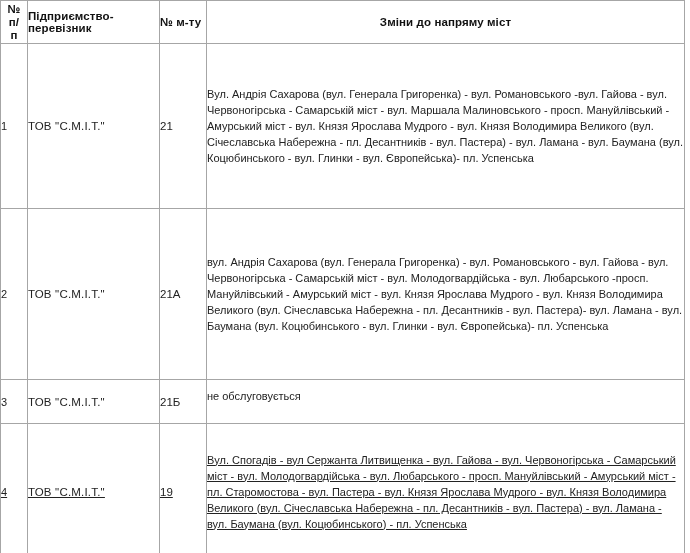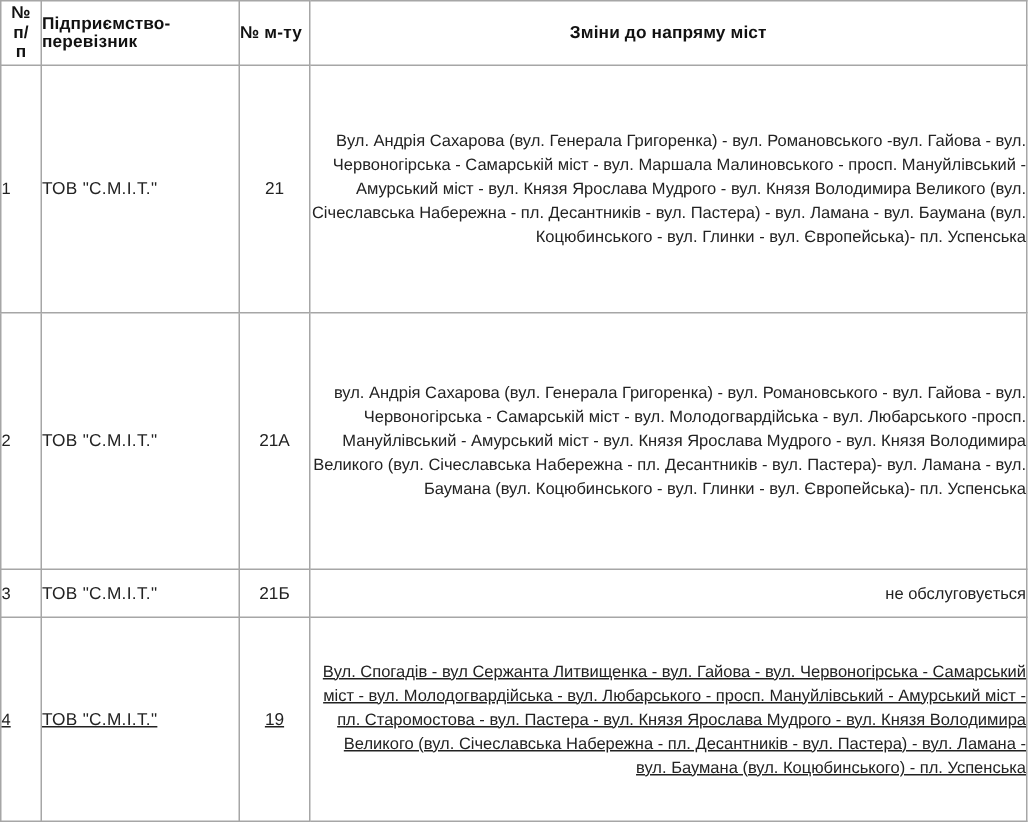--- a/index.html
+++ b/index.html
@@ -80,42 +80,42 @@
     padding-left: 3px;
     font-size: 11px;
   }
   td.cell-firm {
     text-align: left;
     padding-left: 6px;
     font-size: 11.5px;
     letter-spacing: 0.2px;
   }
   td.cell-route {
-    text-align: center;
+    text-align: left;
     padding-left: 5px;
     font-size: 11.5px;
   }
   td.cell-changes {
-    text-align: right;
+    text-align: left;
     padding: 5px 6px 5px 6px;
     line-height: 16px;
     font-size: 11px;
     vertical-align: middle;
   }
 
   
   tr.row-1 td { height: 164px; }
   tr.row-2 td { height: 170px; }
   tr.row-3 td { height: 31px; }
   tr.row-4 td { height: 135px; text-decoration: underline; }
 
   tr.row-3 td.cell-changes {
     vertical-align: middle;
     padding-top: 0;
-    padding-bottom: 0;
+    padding-bottom: 12px;
   }
 </style>
 </head>
 <body>
 
 <div class="page">
 
   <table class="routes-table">
     <colgroup>
       <col class="c-num">

